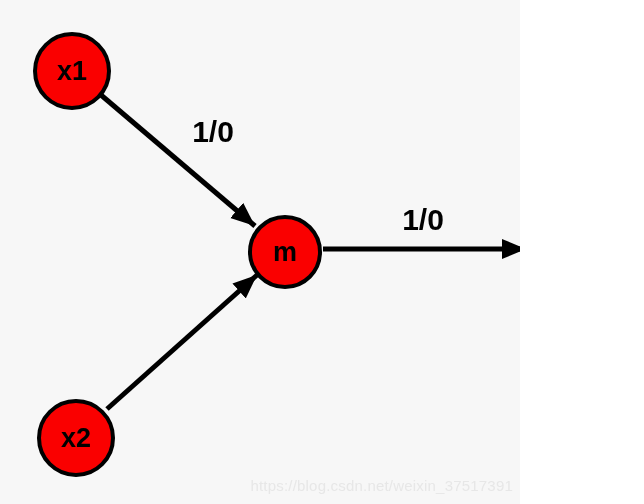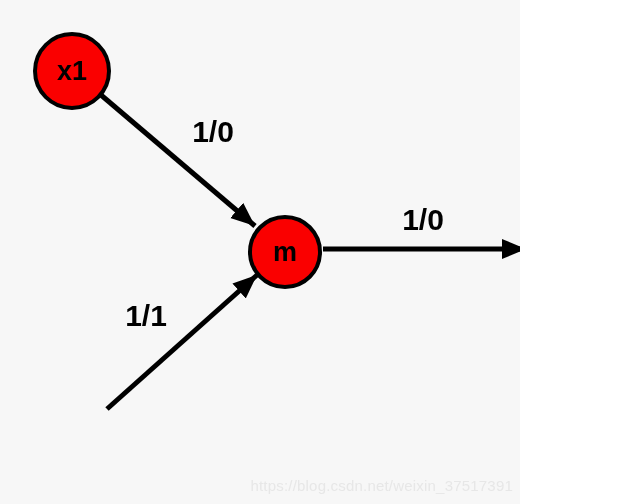--- a/index.html
+++ b/index.html
@@ -72,23 +72,25 @@
       </marker>
     </defs>
     <line x1="101" y1="95" x2="255" y2="226" stroke="#000" stroke-width="5" marker-end="url(#arrowhead)"></line>
     <line x1="107" y1="409" x2="257" y2="275" stroke="#000" stroke-width="5" marker-end="url(#arrowhead)"></line>
     <line x1="323" y1="249" x2="526" y2="249" stroke="#000" stroke-width="5" marker-end="url(#arrowhead)"></line>
   </svg>
 
   <div class="node node-x1">
     <span>x1</span>
   </div>
+  <div class="node node-x2">
+    <span>x2</span>
+  </div>
   <div class="node node-m">
     <span>m</span>
   </div>
 
   <div class="edge-label edge-label-x1m">1/0</div>
-  <div class="edge-label edge-label-x2m">1/1</div>
   <div class="edge-label edge-label-my1">1/0</div>
 
   <div class="watermark">https://blog.csdn.net/weixin_37517391</div>
 
 </div>
 
 </body></html>

